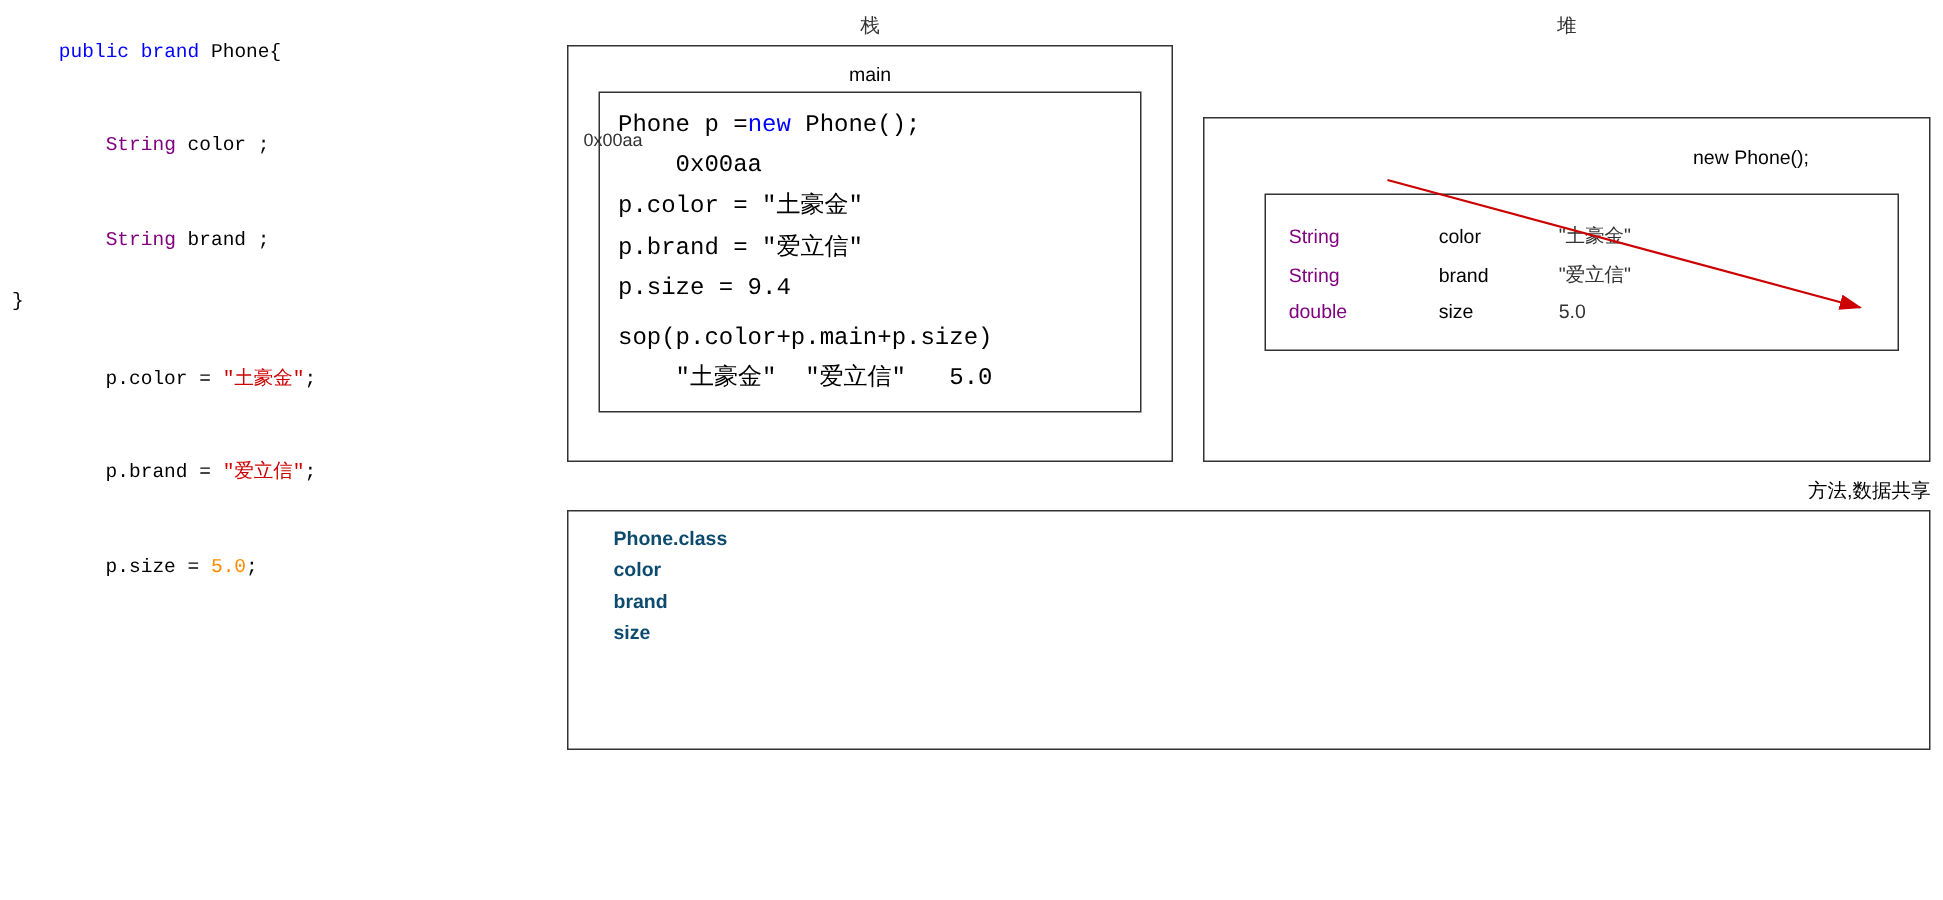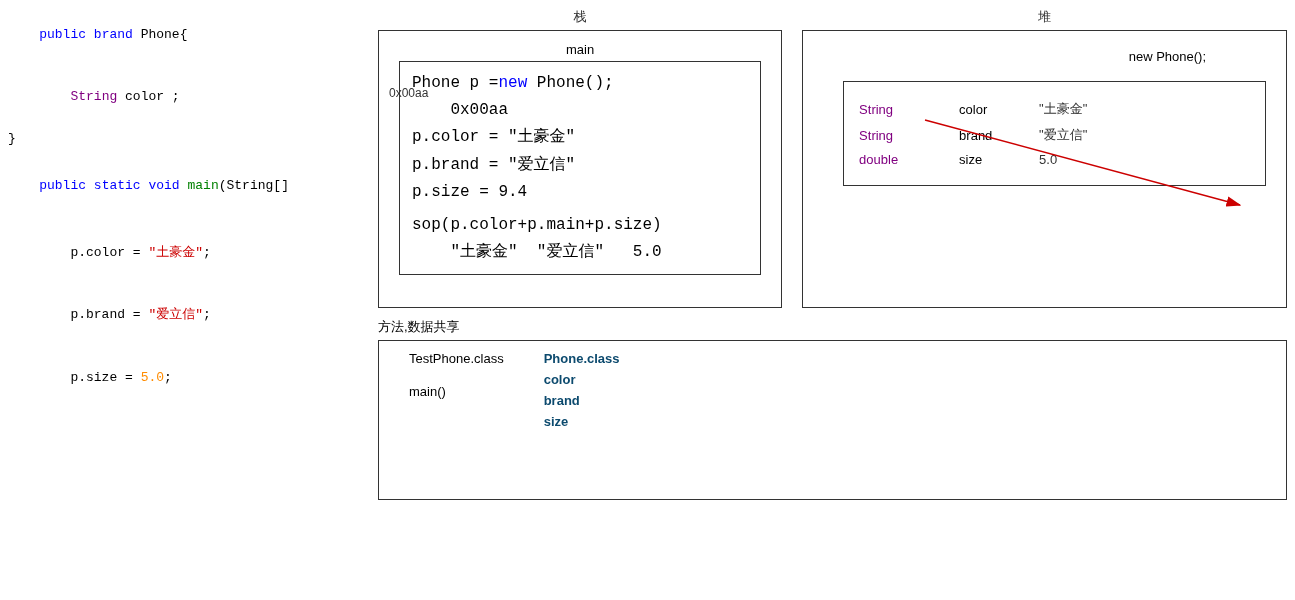--- a/index.html
+++ b/index.html
@@ -124,21 +124,21 @@
     }
 
     
     .method-container {
       border: 1px solid #333;
       height: 160px;
       position: relative;
     }
 
     .method-title {
-      text-align: left;
+      text-align: right;
       font-family: Arial, sans-serif;
       font-size: 13px;
       margin-bottom: 4px;
     }
 
     .method-inner {
       display: flex;
       gap: 40px;
       padding: 10px 30px;
       font-family: Arial, sans-serif;
@@ -159,25 +159,25 @@
 </head>
 <body>
 
 <div class="code-panel">
   <div class="code-line">
     <span class="kw-blue">public</span> <span class="kw-blue">brand</span> Phone{
   </div>
   <div class="code-line">
     &nbsp;&nbsp;&nbsp;&nbsp;<span class="kw-purple">String</span> color ;
   </div>
+  <div class="code-line">
+    &nbsp;&nbsp;&nbsp;&nbsp;<span class="kw-purple">String</span> brand ;
+  </div>
   <div class="code-line">}</div>
   <div style="height:6px"></div>
-  <div class="code-line">
-    <span class="kw-blue">public</span> <span class="kw-blue">static</span> <span class="kw-blue">void</span> <span class="kw-green">main</span>(String[]
-  </div>
   <div style="height:4px"></div>
   <div class="code-line">
     &nbsp;&nbsp;&nbsp;&nbsp;p.color = <span class="str-red">"土豪金"</span>;
   </div>
   <div class="code-line">
     &nbsp;&nbsp;&nbsp;&nbsp;p.brand = <span class="str-red">"爱立信"</span>;
   </div>
   <div class="code-line">
     &nbsp;&nbsp;&nbsp;&nbsp;p.size = <span class="str-orange">5.0</span>;
   </div>
@@ -206,21 +206,21 @@
             <div style="height:6px"></div>
             <div>sop(p.color+p.main+p.size)</div>
             <div>&nbsp;&nbsp;&nbsp;&nbsp;"土豪金"&nbsp;&nbsp;"爱立信"&nbsp;&nbsp;&nbsp;5.0</div>
           </div>
         </div>
       </div>
     </div>
 
     <div style="flex:1.2; display:flex; flex-direction:column;">
       <div class="section-title">堆</div>
-      <div class="heap-container" style="flex:1; position:relative;">
+      <div class="heap-container" style="flex:1; position:relative;margin-top:48px;">
 
         <div style="position:absolute; top:18px; right:80px; font-family:Arial,sans-serif; font-size:13px;">new Phone();</div>
 
         <div class="heap-inner-box">
 
           <div class="heap-row">
             <span class="heap-field"><span class="kw-purple">String</span></span>
             <span class="heap-field-name">color</span>
             <span class="heap-field-val str-red">"土豪金"</span>
           </div>
@@ -249,25 +249,20 @@
       </marker>
     </defs>
 
     <line x1="175" y1="90" x2="490" y2="175" stroke="#cc0000" stroke-width="1.5" marker-end="url(#arrowhead)"></line>
   </svg>
 
   <div style="margin-top:4px;">
     <div class="method-title">方法,数据共享</div>
     <div class="method-container">
       <div class="method-inner">
-        <div class="method-col">
-          <div>TestPhone.class</div>
-          <div style="height:6px"></div>
-          <div>main()</div>
-        </div>
         <div class="method-col method-col-right">
           <div>Phone.class</div>
           <div>color</div>
           <div>brand</div>
           <div>size</div>
         </div>
       </div>
     </div>
   </div>
 </div>

